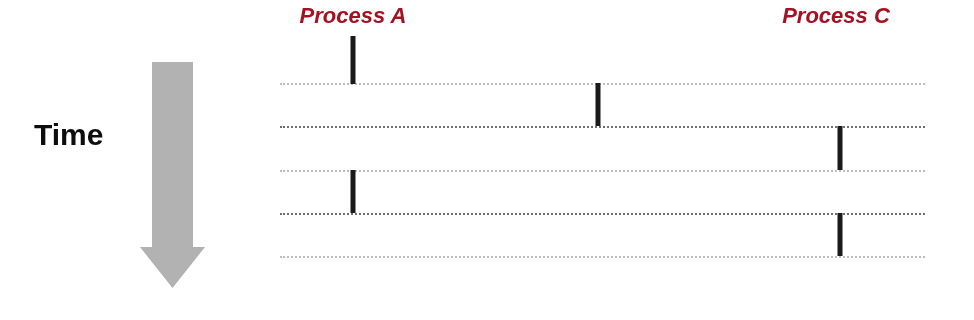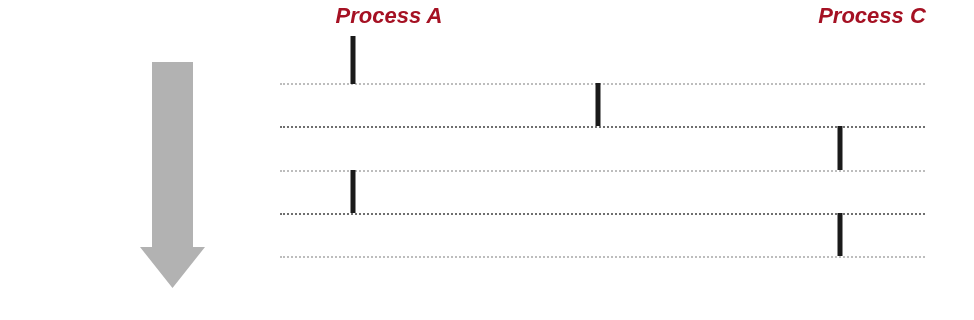--- a/index.html
+++ b/index.html
@@ -40,21 +40,20 @@
   .proc-label {
     position: absolute;
     top: 4px;
     font-size: 22px;
     font-weight: bold;
     font-style: italic;
     color: #A51123;
     white-space: nowrap;
     transform: translateX(-50%);
     line-height: 1.1;
-    margin-left: 36px;
   }
 
   
   .grid-line {
     position: absolute;
     left: 280px;
     width: 645px;
     height: 0px;
     border-top: 2px dotted #9a9a9a;
   }
@@ -71,20 +70,21 @@
     width: 5px;
     background: #1a1a1a;
     transform: translateX(-50%);
   }
 </style>
 </head>
 <body>
 
 <div id="stage">
 
+  <div class="time-label">Time</div>
 
   <div class="time-arrow">
     <svg width="70" height="230" viewBox="0 0 70 230" xmlns="http://www.w3.org/2000/svg">
       <polygon points="14,2 55,2 55,187 67,187 34.5,228 2,187 14,187" fill="#b2b2b2"></polygon>
     </svg>
   </div>
 
   <div class="proc-label" style="left:353px;">Process A</div>
   <div class="proc-label" style="left:836px;">Process C</div>
 

